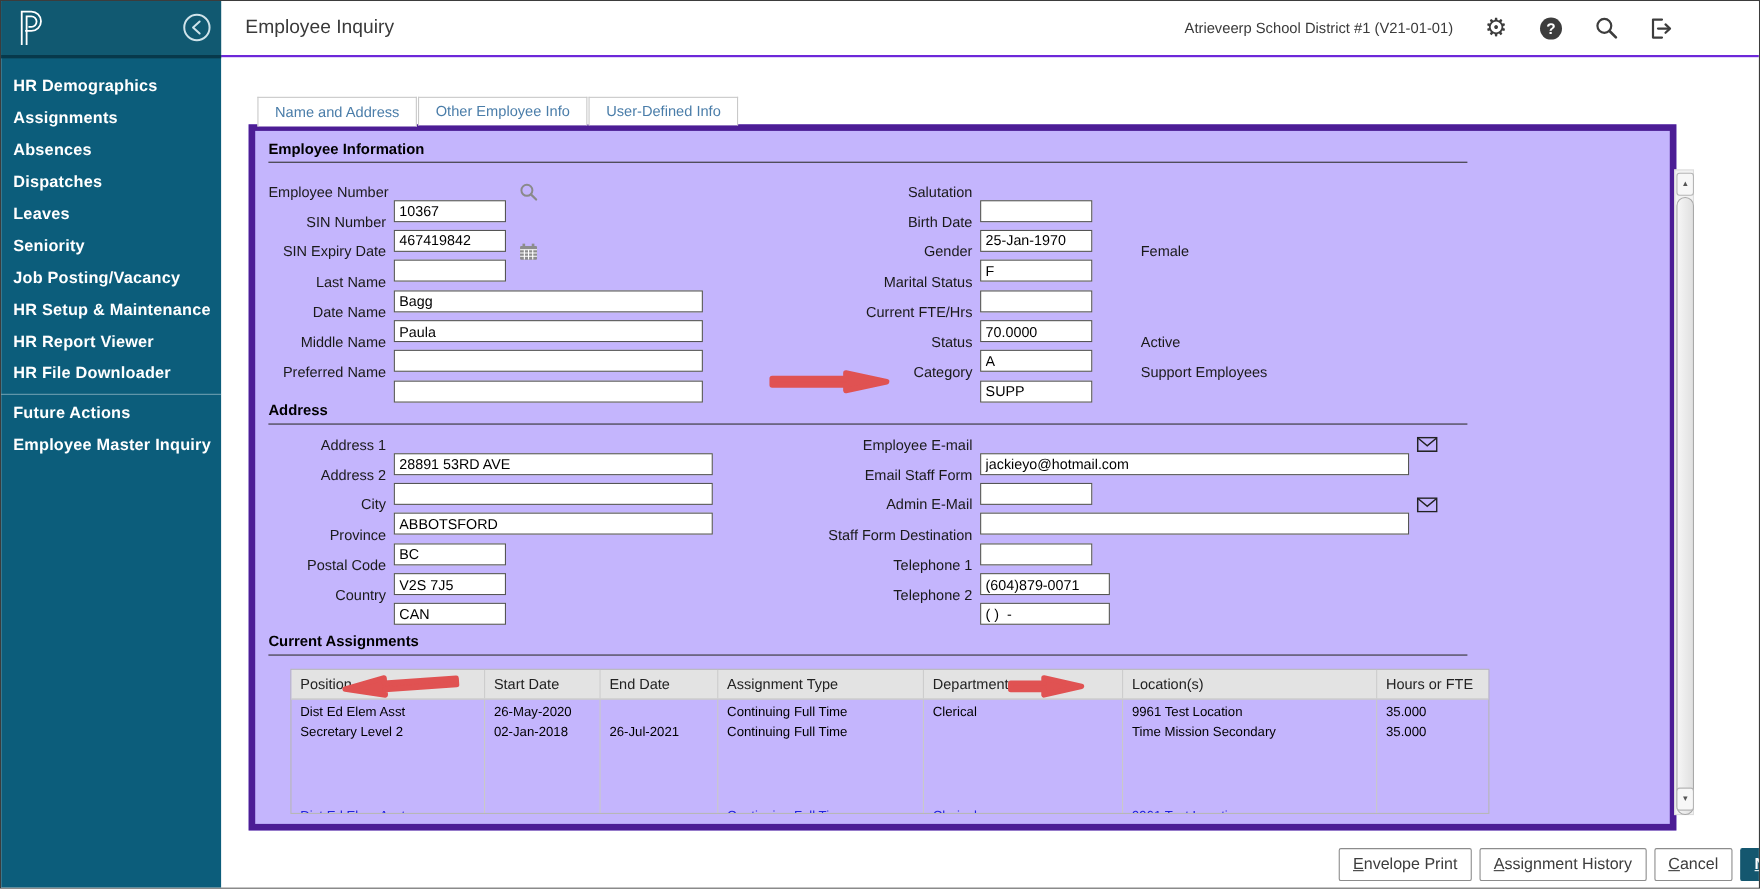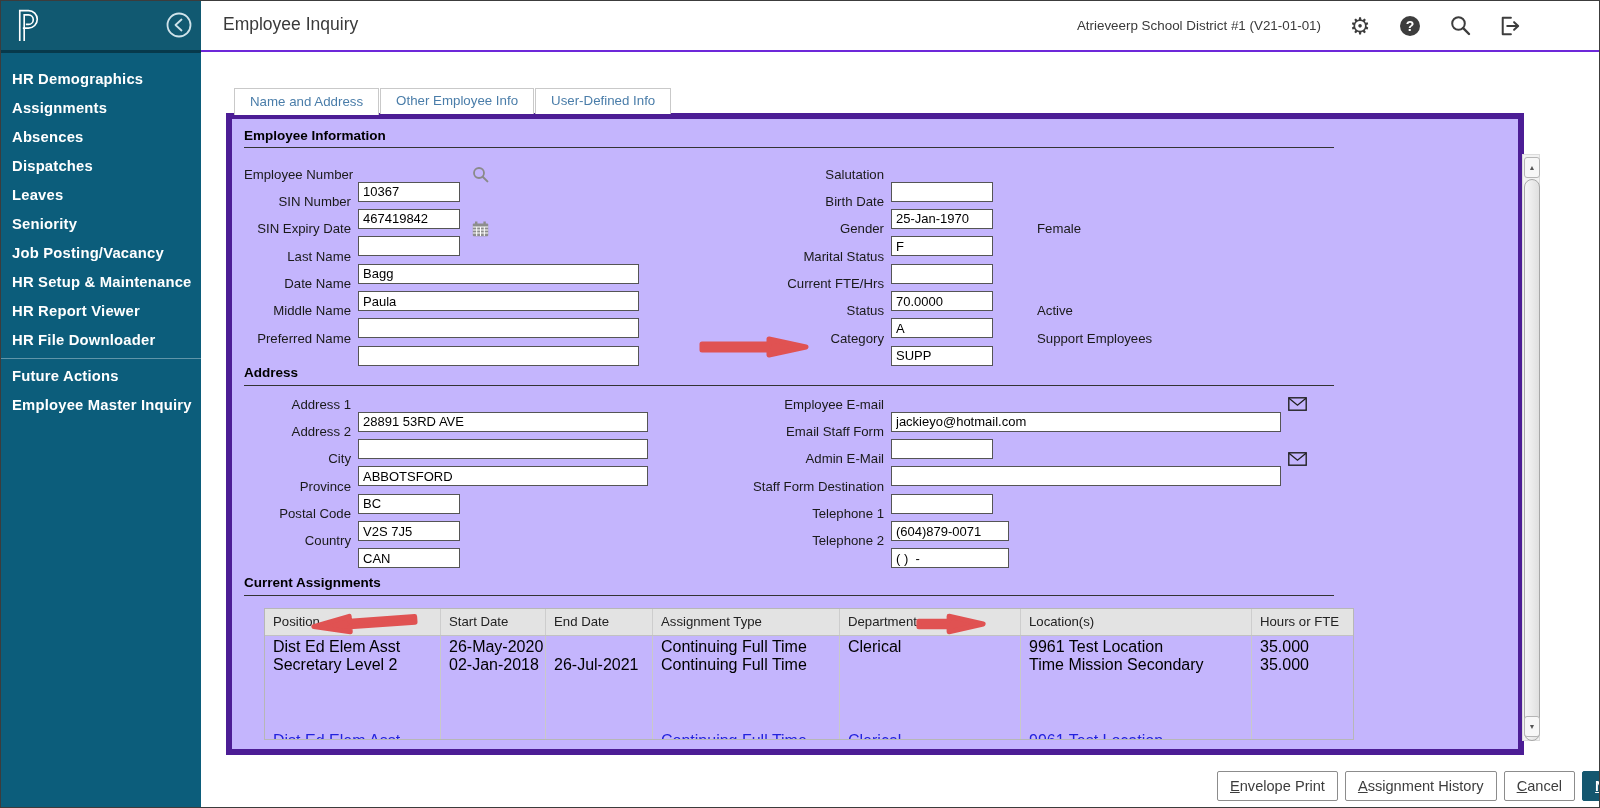--- a/index.html
+++ b/index.html
@@ -48,21 +48,21 @@
 
   
   .atable { position:absolute; left:12px; top:489px; width:1090px; box-sizing:border-box; border:1px solid #b7b7b7;margin-left:20px; }
   .ahead { display:flex; background:#e3e3e3; height:26px; border-bottom:1px solid #c2c2c2; }
   .hc { box-sizing:border-box; padding:0 8px; line-height:25px; font-size:13.2px; color:#222; border-right:1px solid #cdcdcd; flex:none; overflow:hidden; white-space:nowrap; }
   .hc:last-child { border-right:none; flex:1; }
   .abody { display:flex; height:103px; overflow:hidden; }
   .ac { box-sizing:border-box; border-right:1px solid #c9c9c9; position:relative; padding-top:2px; flex:none; height:103px; overflow:hidden; }
   .ac:last-child { border-right:none; flex:1; }
   .c0{width:176px}.c1{width:105px}.c2{width:107px}.c3{width:187px}.c4{width:181px}.c5{width:231px}
-  .line { height:18px; line-height:18px; padding:0 8px; font-size:16px; white-space:nowrap; overflow:hidden; color:#000; }
+  .line { height:18px; line-height:18px; padding:0 8px; font-size:12px; white-space:nowrap; overflow:hidden; color:#000; }
   .ac-hours .line { text-align:left; }
   .partial { position:absolute; top:96px; left:0; right:0; color:#2222dd; cursor:pointer; }
 
   
   .arrow { position:absolute; z-index:6; pointer-events:none; }
 
   
   .vscroll { position:absolute; left:1521px; top:153px; width:18px; height:587px; background:#f2f2f2; border:1px solid #dcdcdc; box-sizing:border-box; }
   .sc-btn { position:absolute; left:1px; width:14px; height:19px; border:1px solid #b5b5b5; border-radius:3px; background:#f7f7f7; color:#555;
             font-size:7px; display:flex; align-items:center; justify-content:center; cursor:pointer; }

